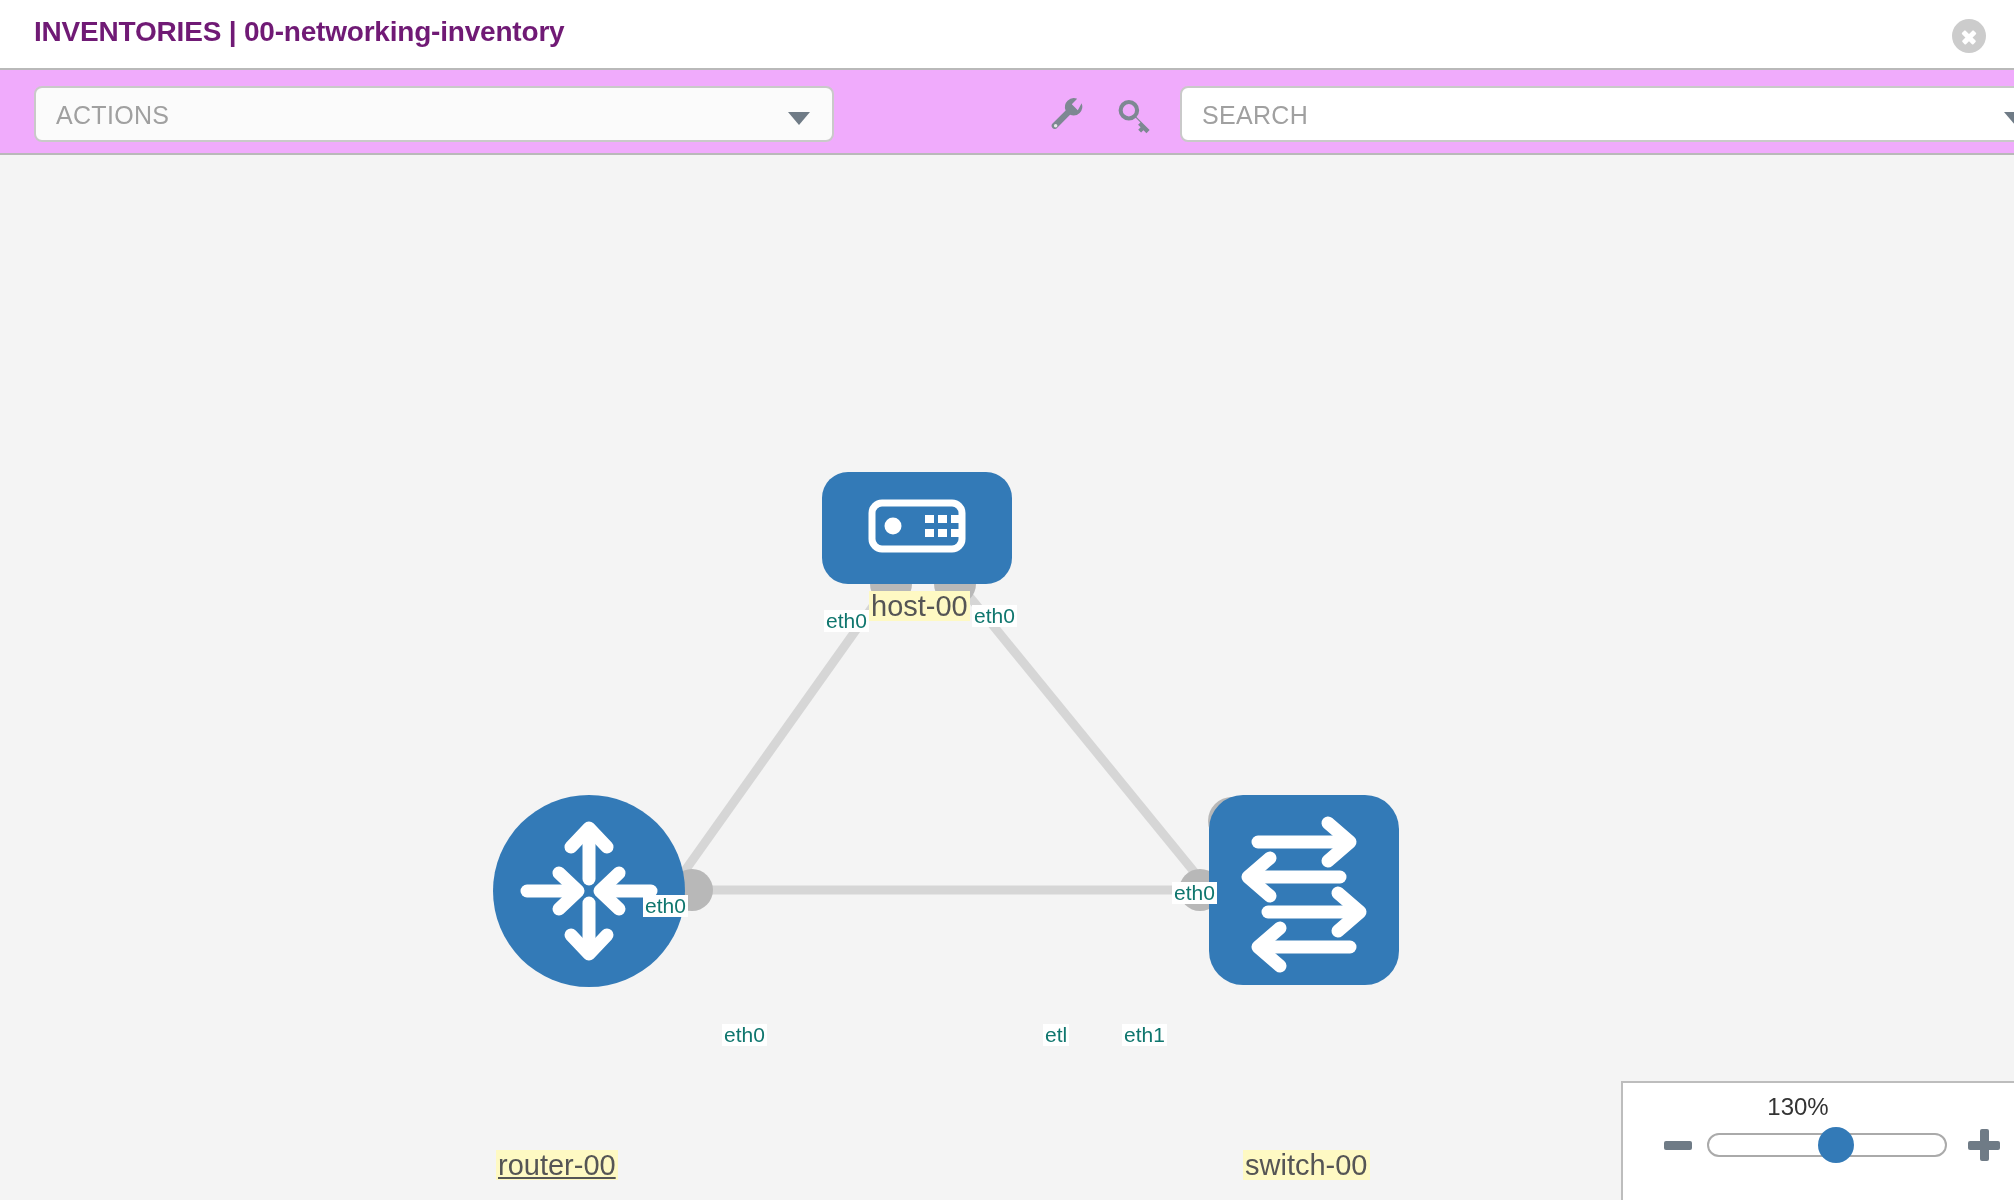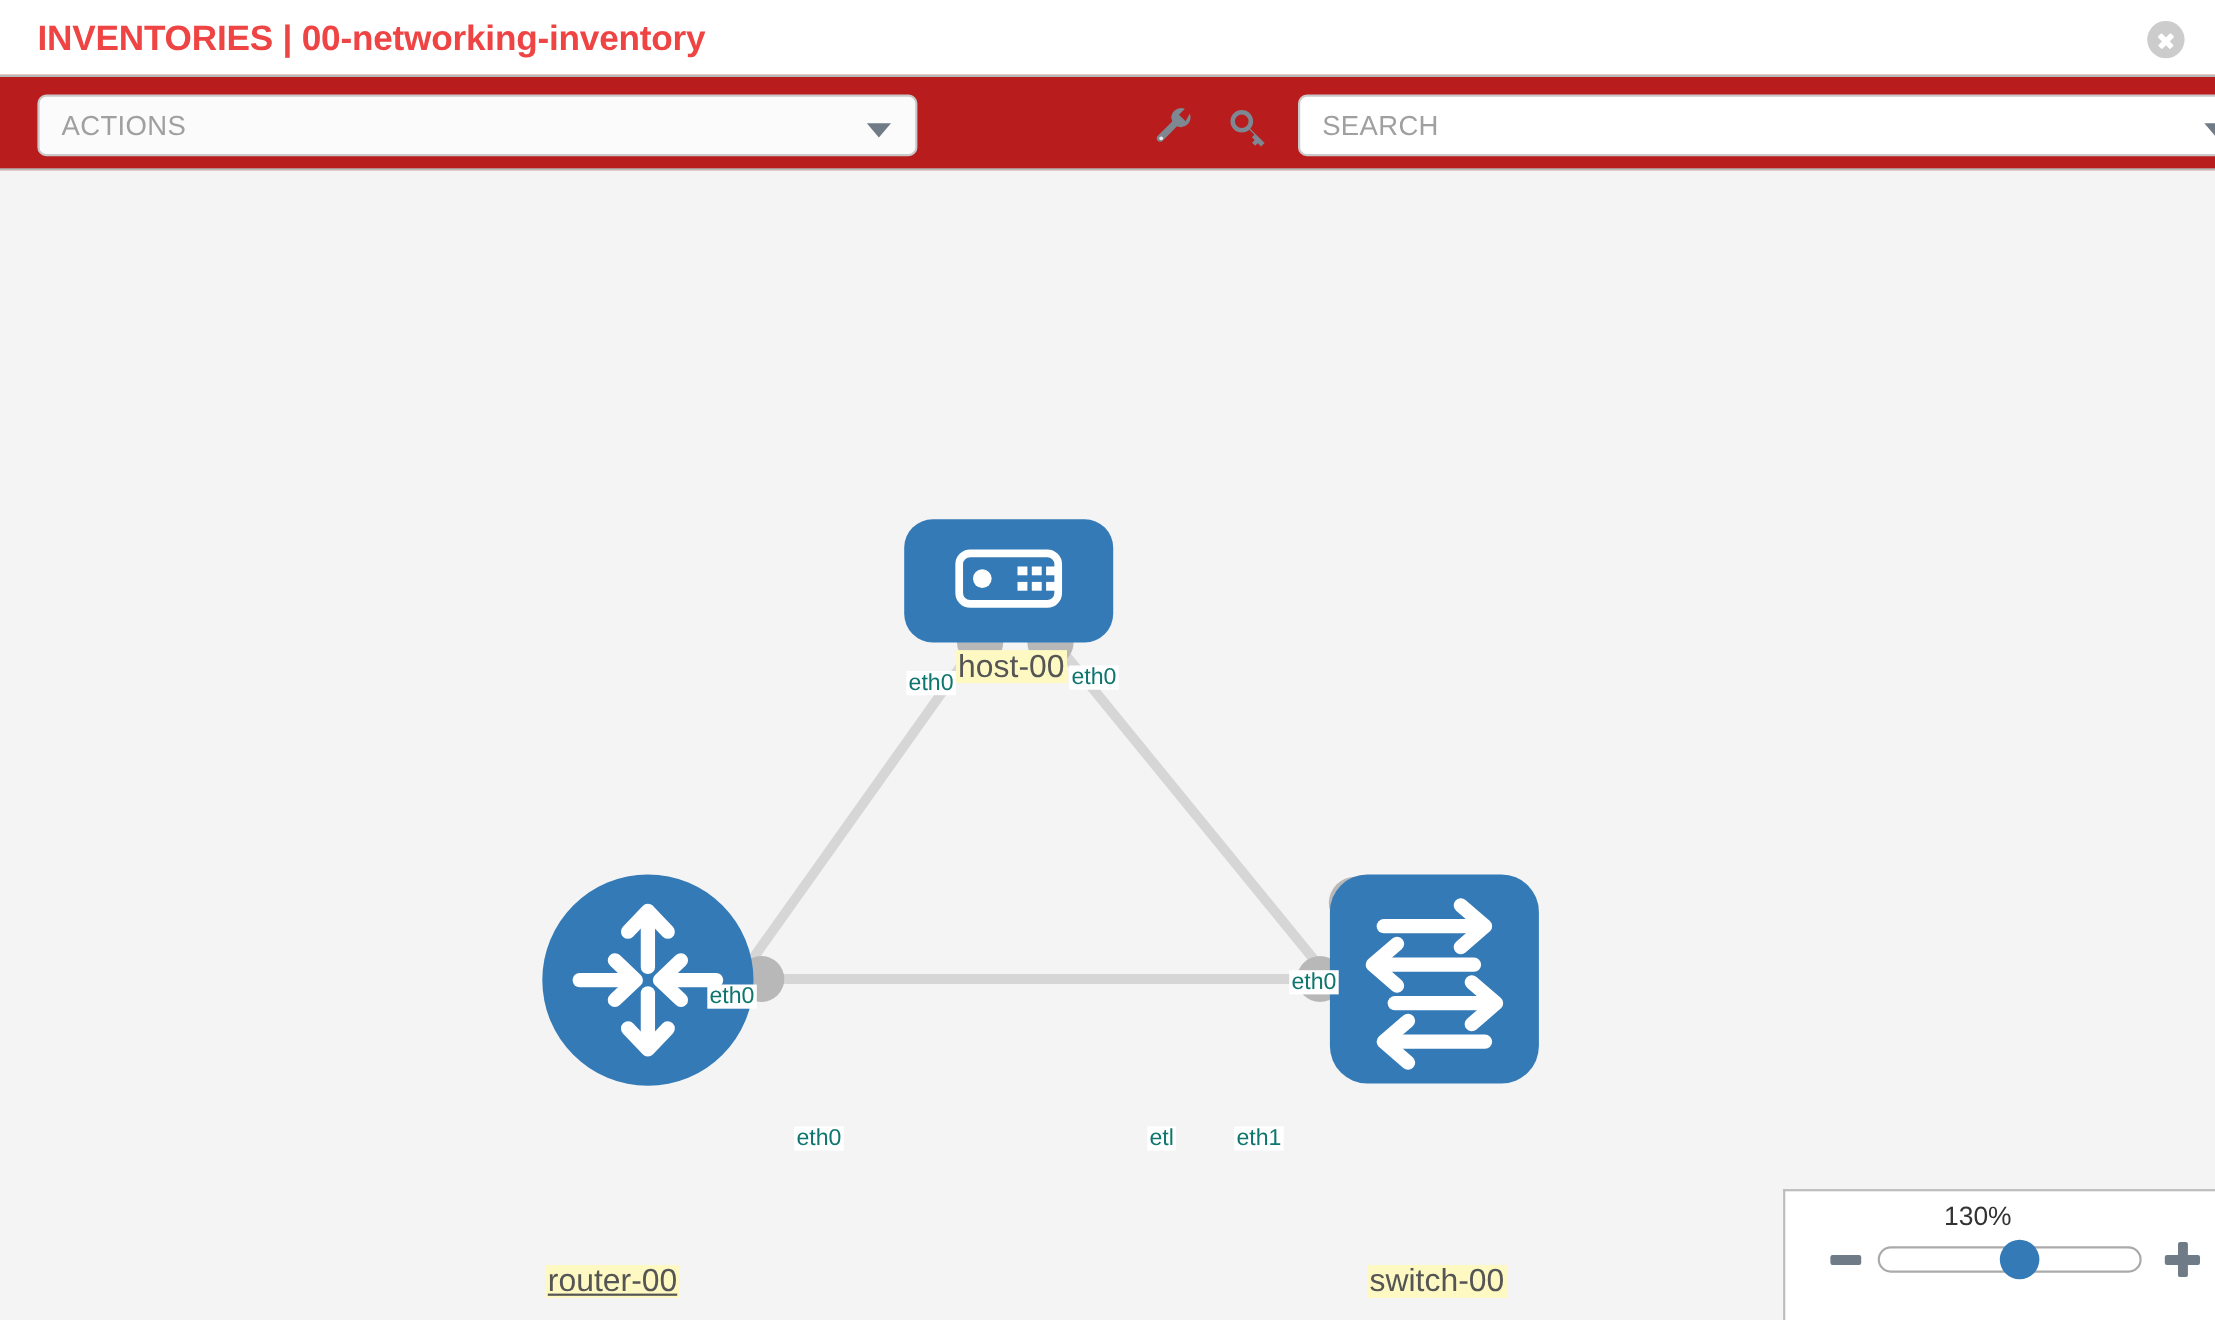--- a/index.html
+++ b/index.html
@@ -25,23 +25,23 @@
     left: 0; top: 0;
     width: 2014px;
     height: 68px;
     background: #ffffff;
     box-sizing: border-box;
   }
   .header-title {
     position: absolute;
     left: 34px;
     top: 16px;
-    font-size: 32px;
+    font-size: 28px;
     font-weight: bold;
-    color: #ef4444;
+    color: #701a75;
     letter-spacing: -0.2px;
     white-space: nowrap;
   }
   .close-btn {
     position: absolute;
     right: 28px;
     top: 19px;
     width: 34px;
     height: 34px;
     border-radius: 50%;
@@ -61,21 +61,21 @@
   }
   .close-btn::before { transform: rotate(45deg); }
   .close-btn::after  { transform: rotate(-45deg); }
 
   
   .toolbar {
     position: absolute;
     left: 0; top: 68px;
     width: 2014px;
     height: 87px;
-    background: #b91c1c;
+    background: #f0abfc;
     border-top: 2px solid #b9b9b9;
     border-bottom: 2px solid #b9b9b9;
     box-sizing: border-box;
   }
   .actions-select {
     position: absolute;
     left: 34px;
     top: 16px;
     width: 800px;
     height: 56px;

